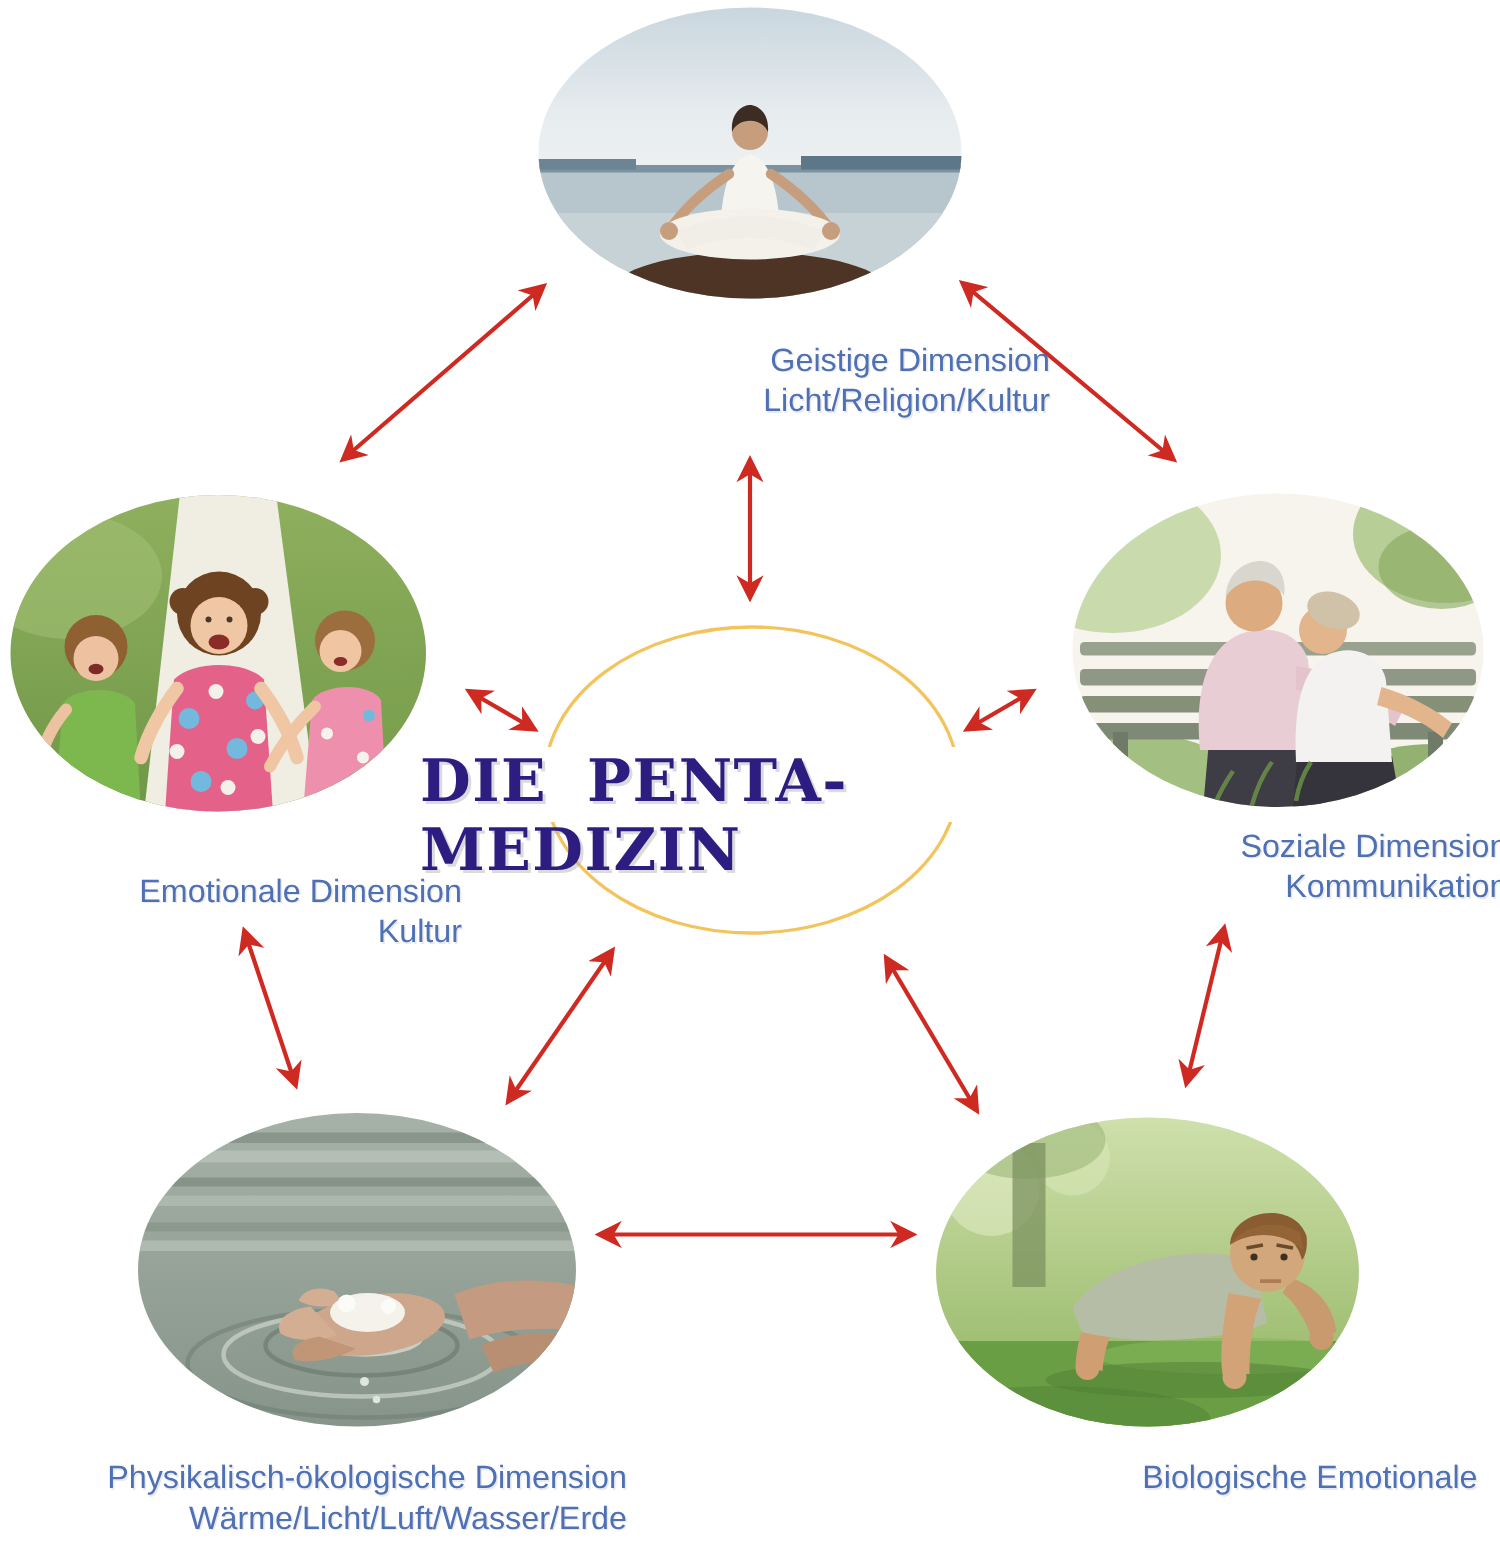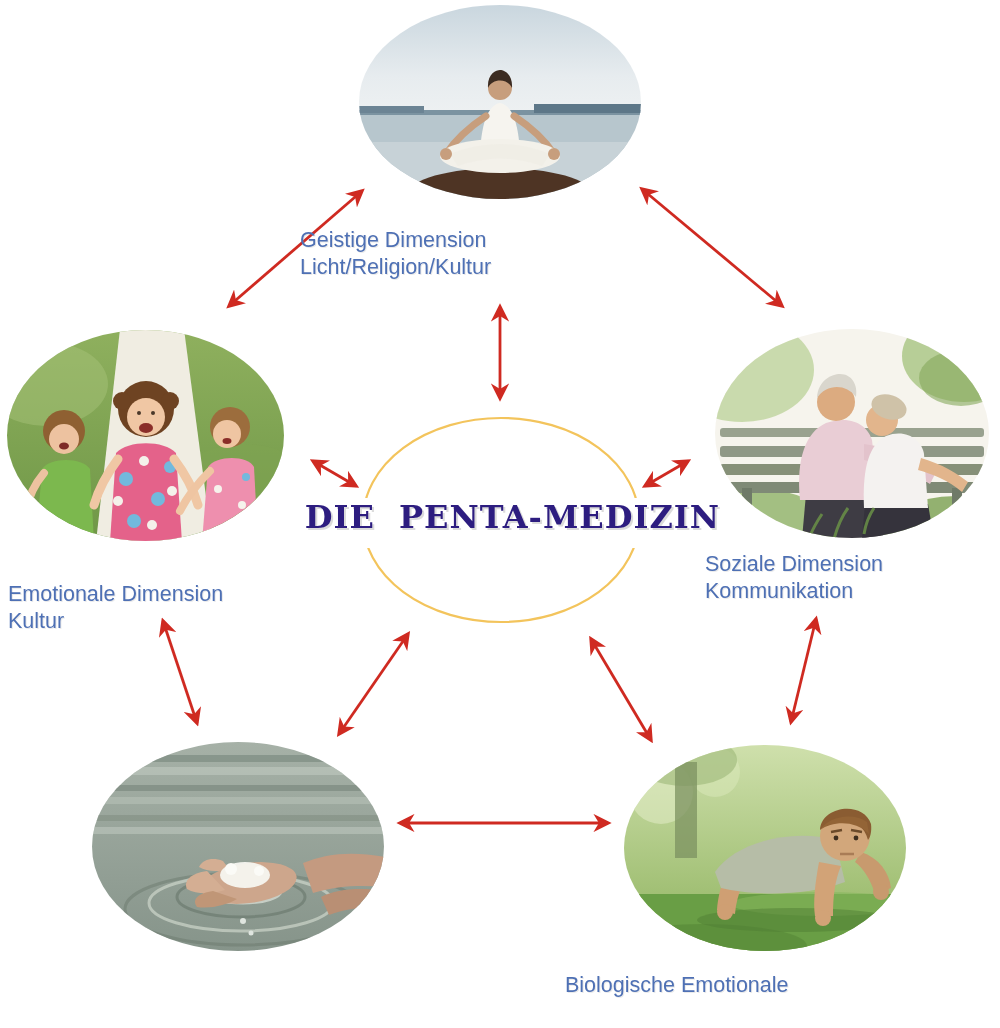--- a/index.html
+++ b/index.html
@@ -1,24 +1,24 @@
 <!DOCTYPE html>
 <html><head>
 <meta charset="utf-8">
 <style>
   html,body{margin:0;padding:0;background:#ffffff;}
   #canvas{position:relative;width:1000px;height:1028px;background:#ffffff;overflow:hidden;
           font-family:"Liberation Sans",sans-serif;}
   .photo{position:absolute;}
-  .caption{position:absolute;text-align:left;color:#4e70b4;font-size:21.5px;line-height:27px;
+  .caption{position:absolute;text-align:right;color:#4e70b4;font-size:21.5px;line-height:27px;
            font-family:"Liberation Sans",sans-serif;text-shadow:1px 1px 0 rgba(170,170,170,.25);}
   #overlay{position:absolute;left:0;top:0;pointer-events:none;}
   .arrow{stroke-width:2.8;fill:none;}
-  #center-title{position:absolute;left:280px;top:498px;width:440px;height:50px;text-align:right;
-        font-family:"DejaVu Serif","Liberation Serif",serif;font-weight:bold;font-size:32px;
+  #center-title{position:absolute;left:280px;top:498px;width:440px;height:50px;text-align:left;
+        font-family:"DejaVu Serif","Liberation Serif",serif;font-weight:bold;font-size:39px;
         letter-spacing:1px;word-spacing:12px;color:#2d1d80;background:#ffffff;
         text-shadow:2px 2px 0 rgba(175,175,175,.45);}
 </style>
 </head>
 <body>
 
 <div id="canvas">
 
   <svg class="photo" style="left:358px;top:4px" width="284" height="196" viewBox="0 0 284 196">
     <defs>
@@ -258,18 +258,22 @@
   <div class="caption" style="left:8px;top:581px;width:300px">
     <div>Emotionale Dimension</div>
     <div>Kultur</div>
   </div>
 
   <div class="caption" style="left:705px;top:551px;width:300px">
     <div>Soziale Dimension</div>
     <div>Kommunikation</div>
   </div>
 
+  <div class="caption" style="left:18px;top:972px;width:400px">
+    <div>Physikalisch-ökologische Dimension</div>
+    <div>Wärme/Licht/Luft/Wasser/Erde</div>
+  </div>
 
   <div class="caption" style="left:565px;top:972px;width:420px">
     <div>Biologische Emotionale</div>
   </div>
 
 </div>
 
 </body></html>

